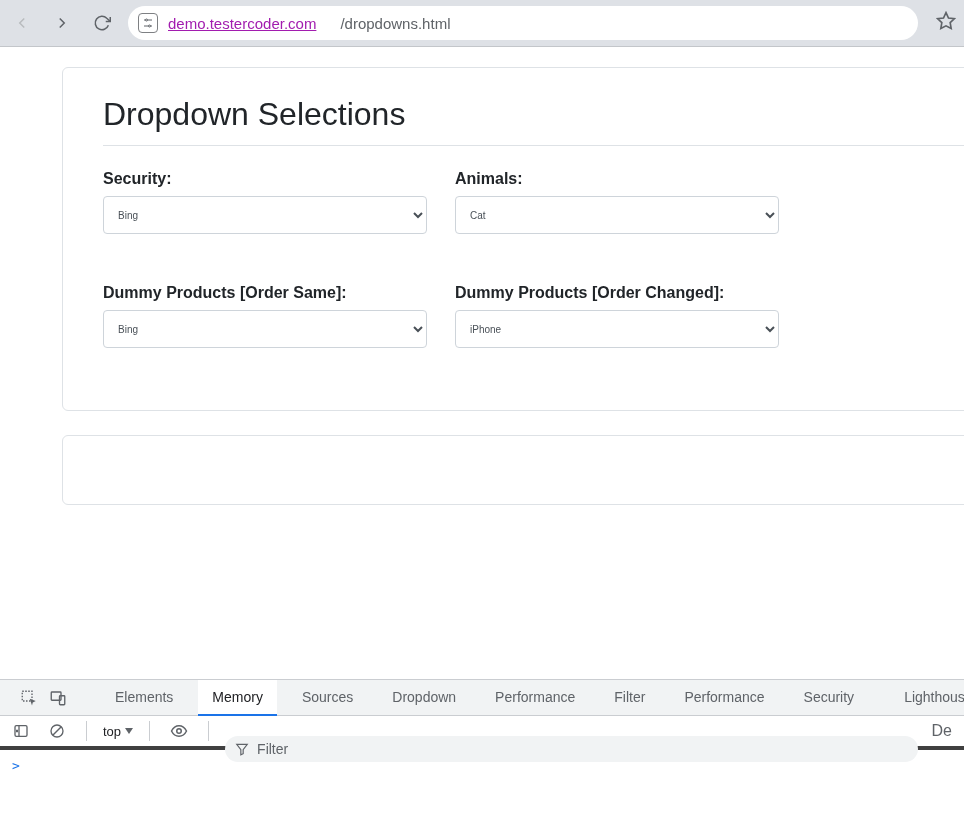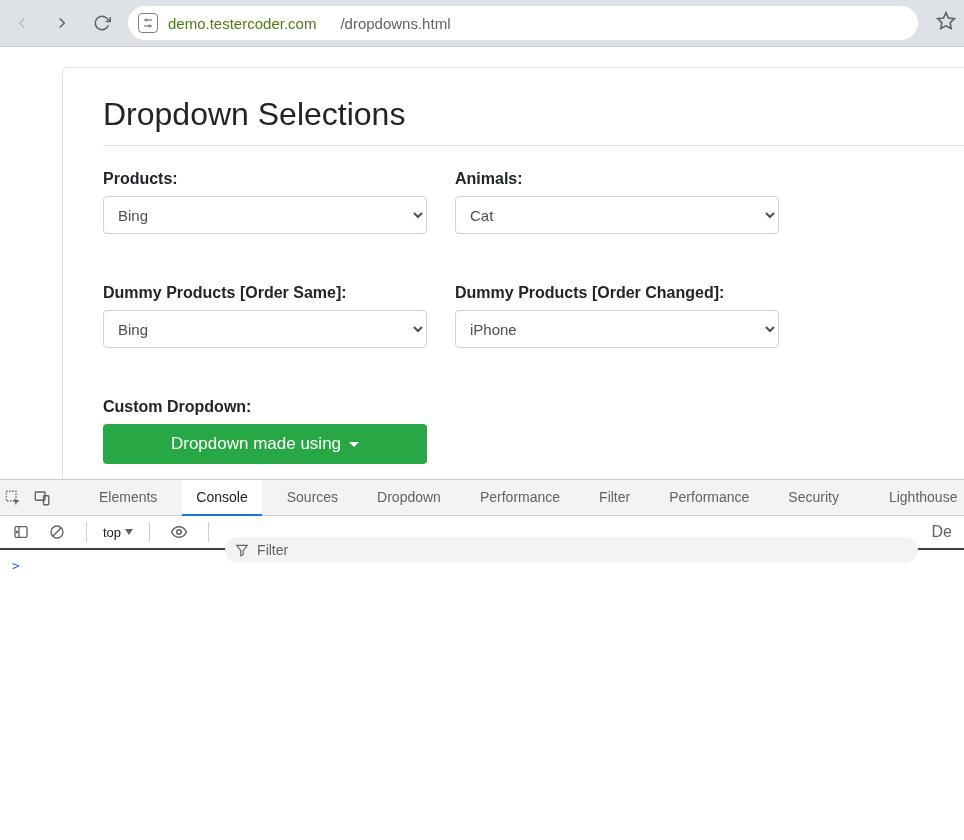--- a/index.html
+++ b/index.html
@@ -4,44 +4,44 @@
 <style>
   * { box-sizing: border-box; margin: 0; padding: 0; font-family: -apple-system, BlinkMacSystemFont, "Segoe UI", Arial, sans-serif; }
   body { width: 964px; height: 840px; overflow: hidden; background: #fff; }
 
   
   .browser-bar { height: 47px; background: #dee1e6; border-bottom: 1px solid #c3c6ca; display: flex; align-items: center; padding: 0 8px; gap: 12px; }
   .nav-arrow, .reload { color: #5f6368; display: flex; align-items: center; justify-content: center; width: 28px; height: 28px; }
   .nav-arrow.disabled { color: #b8bbbe; }
   .url-pill { flex: 1; background: #fff; border-radius: 18px; height: 34px; display: flex; align-items: center; padding: 0 10px; gap: 10px; color: #202124; font-size: 15px; }
   .url-pill .tune { width:20px; height:20px; display:flex; align-items:center; justify-content:center; border:1px solid #7e8083; border-radius:4px; font-size:11px;}
-  .url-domain { color:#4d7c0f; }
+  .url-domain { color:#a21caf;text-decoration:underline; }
   .url-path { color:#5f6368;margin-left:24px; }
   .star { color:#5f6368; margin-left: 6px; }
 
   
-  .viewport { height: 432px; overflow: hidden; background:#fff; padding-top: 20px; padding-left: 62px; }
+  .viewport { height: 632px; overflow: hidden; background:#fff; padding-top: 20px; padding-left: 62px; }
   .card { border: 1px solid #dee2e6; border-radius: 6px; padding: 28px 40px 40px 40px; margin-bottom: 24px; width: 1060px; }
   .card h1 { font-size: 32px; font-weight: 500; color: #212529; margin-bottom: 12px; }
   .hr { border:0; border-top:1px solid #dee2e6; margin: 8px 0 24px 0; }
   .row { display:flex; gap: 28px; flex-wrap: wrap; }
   .field { width: 324px; margin-bottom: 22px; }
   .label { font-weight: 700; font-size: 16px; color:#212529; margin-bottom: 8px; display:block; }
-  select.form-sel { width:100%; height:38px; border:1px solid #ced4da; border-radius:4px; background:#fff; padding: 0 10px; font-size:15px; color:#495057; -webkit-appearance: menulist; appearance: menulist; }
+  select.form-sel { width:100%; height:38px; border:1px solid #ced4da; border-radius:4px; background:#fff; padding: 0 10px; font-size:10px; color:#495057; -webkit-appearance: menulist; appearance: menulist; }
   .btn-green { background:#28a745; color:#fff; border:0; border-radius:4px; height:40px; width:100%; font-size:17px; display:flex; align-items:center; justify-content:center; gap:8px; }
   .caret-down { width:0; height:0; border-left:5px solid transparent; border-right:5px solid transparent; border-top:5px solid #fff; display:inline-block; }
 
   
   .devtools { border-top: 1px solid #cacdd1; height: 285px; background:#fff; display:flex; flex-direction:column; }
-  .dt-tabs { height: 36px; display:flex; align-items:center; gap:11px; border-bottom:1px solid #cacdd1; padding: 0 4px; background:#f1f3f4; }
+  .dt-tabs { height: 36px; display:flex; align-items:center; gap:11px; border-bottom:1px solid #cacdd1; padding: 0 20px; background:#f1f3f4; }
   .dt-tool { width:30px; height:36px; display:flex; align-items:center; justify-content:center; color:#5f6368; }
   .dt-tab { padding: 0 14px; height:36px; display:flex; align-items:center; font-size:14px; color:#5f6368; border-bottom:2px solid transparent; }
   .dt-tab.active { color:#202124; border-bottom:2px solid #1a73e8; background:#fff; }
   .dt-spacer { flex:1; }
-  .dt-subbar { height: 34px; display:flex; align-items:center; gap:10px; border-bottom:2px solid #404040; padding: 0 8px; background:#fff; }
+  .dt-subbar { height: 34px; display:flex; align-items:center; gap:10px; border-bottom:4px solid #404040; padding: 0 8px; background:#fff; }
   .dt-icon { width:26px; height:26px; display:flex; align-items:center; justify-content:center; color:#5f6368; }
   .dt-context { font-size:13px; color:#202124; display:flex; align-items:center; gap:4px; }
   .dt-filter { flex:1; background:#f1f3f4; border-radius:14px; height:26px; display:flex; align-items:center; padding:0 10px; gap:8px; color:#5f6368; font-size:14px;margin-top:36px; }
   .dt-right { font-size:16px; color:#5f6368; padding:0 4px; }
   .dt-console-body { flex:1; padding: 6px 12px; }
   .prompt { color:#1a73e8; font-family: monospace; font-size:13px; }
   .triangle-down { width:0; height:0; border-left:4px solid transparent; border-right:4px solid transparent; border-top:6px solid #5f6368; display:inline-block;}
   .pipe { width:1px; height:20px; background:#cacdd1; margin: 0 6px;}
 </style>
 </head>
@@ -83,21 +83,21 @@
       </svg>
   </div>
 </div>
 
 <div class="viewport">
   <div class="card">
     <h1>Dropdown Selections</h1>
     <hr class="hr">
     <div class="row">
       <div class="field">
-        <label class="label">Products:</label>
+        <label class="label">Security:</label>
         <select class="form-sel">
           <option>Bing</option>
         </select>
       </div>
       <div class="field">
         <label class="label">Animals:</label>
         <select class="form-sel">
           <option>Cat</option>
         </select>
       </div>
@@ -105,27 +105,20 @@
         <label class="label">Dummy Products [Order Same]:</label>
         <select class="form-sel">
           <option>Bing</option>
         </select>
       </div>
       <div class="field">
         <label class="label">Dummy Products [Order Changed]:</label>
         <select class="form-sel">
           <option>iPhone</option>
         </select>
-      </div>
-      <div class="field">
-        <label class="label">Custom Dropdown:</label>
-        <button class="btn-green">
-          <span>Dropdown made using</span>
-          <span class="caret-down"></span>
-        </button>
       </div>
     </div>
   </div>
 
   <div class="card">
     
     
     
   </div>
 </div>
@@ -139,21 +132,21 @@
         </svg>
     </div>
     <div class="dt-tool">
       <svg width="18" height="18" viewBox="0 0 24 24" fill="none" stroke="currentColor" stroke-width="1.8">
           <rect x="3" y="4" width="13" height="11" rx="1"></rect>
           <rect x="14" y="9" width="7" height="12" rx="1"></rect>
         </svg>
     </div>
     <div class="pipe"></div>
     <div class="dt-tab">Elements</div>
-    <div class="dt-tab active">Console</div>
+    <div class="dt-tab active">Memory</div>
     <div class="dt-tab">Sources</div>
     <div class="dt-tab">Dropdown</div>
     <div class="dt-tab">Performance</div>
     <div class="dt-tab">Filter</div>
     <div class="dt-tab">Performance</div>
     <div class="dt-tab">Security</div>
     <div class="dt-spacer"></div>
     <div class="dt-tab">Lighthouse</div>
   </div>
   <div class="dt-subbar">

